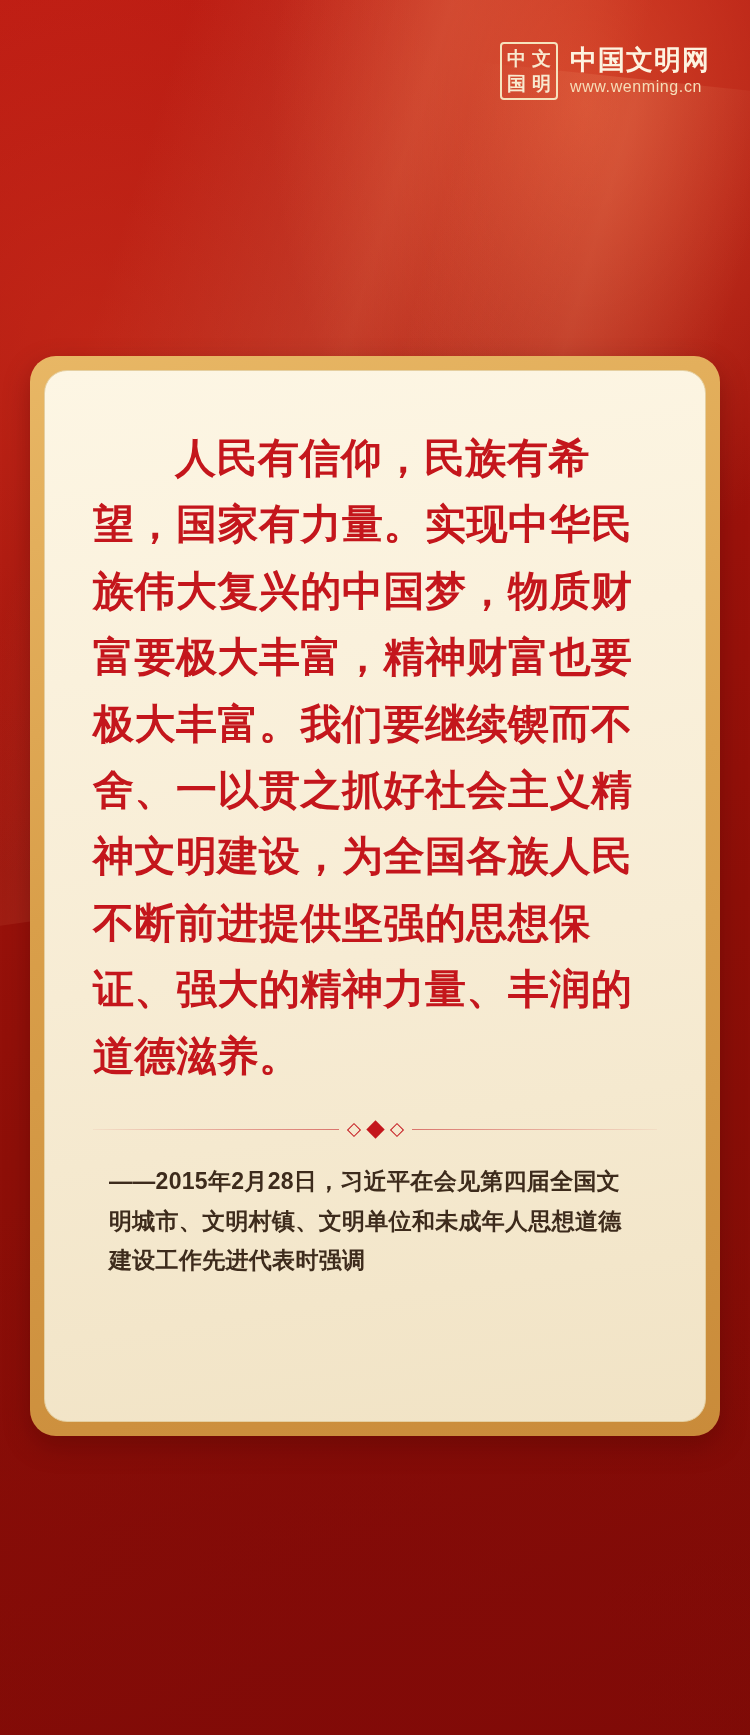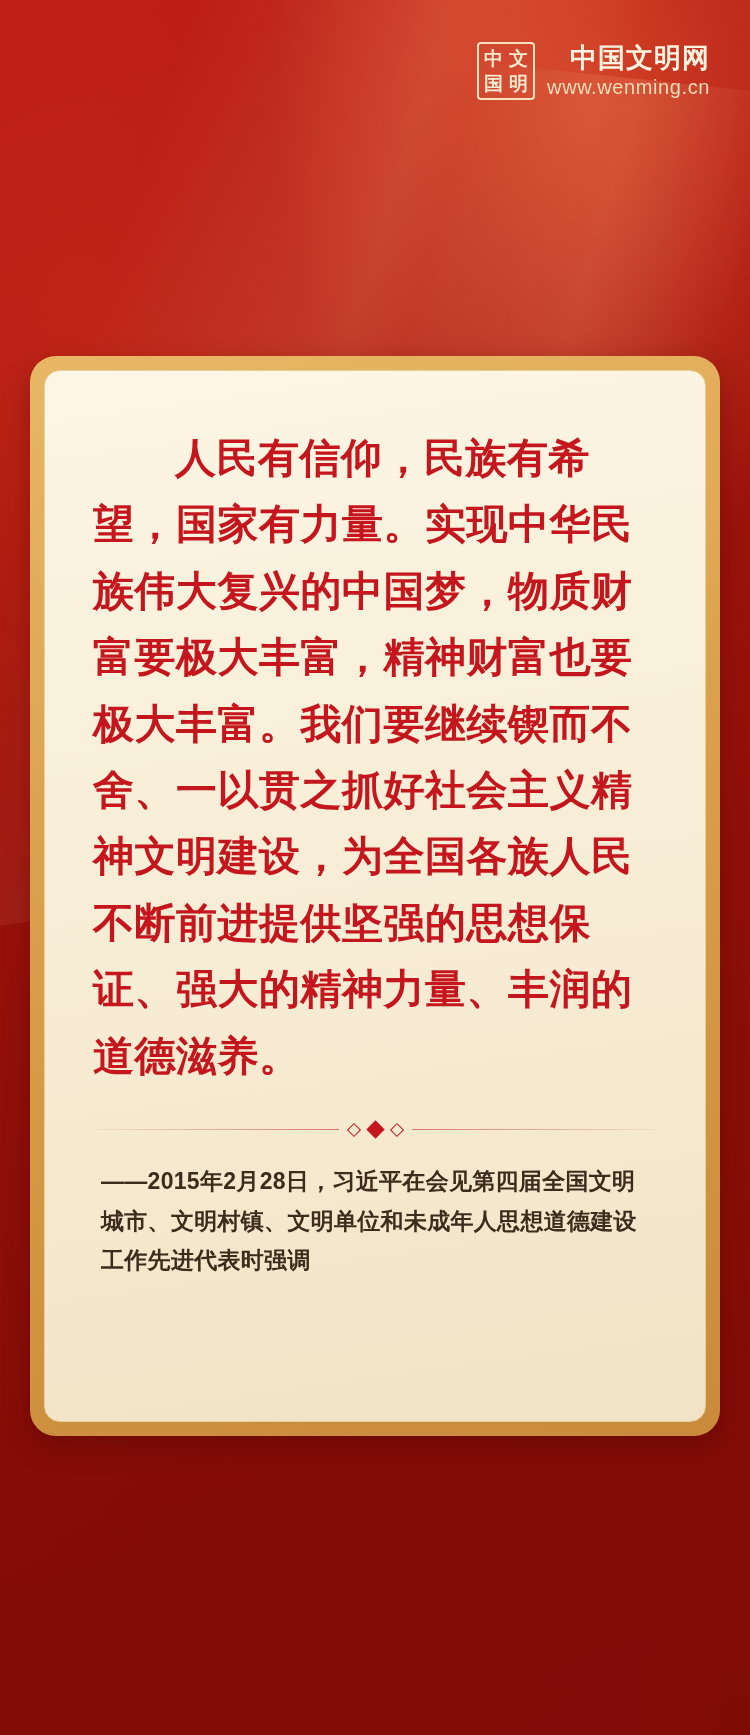--- a/index.html
+++ b/index.html
@@ -83,21 +83,21 @@
   .brand-name {
     color: #fdf3e0;
     font-size: 27px;
     font-weight: bold;
     letter-spacing: 1px;
     line-height: 1;
     text-align: right;
   }
   .brand-url {
     color: #f6ddb8;
-    font-size: 20px;
+    font-size: 16px;
     letter-spacing: 0.6px;
     line-height: 1;
   }
 
   
   .headline {
     position: absolute;
     top: 150px;
     left: 68px;
     right: 60px;
@@ -124,21 +124,21 @@
     border-radius: 26px;
     background: linear-gradient(165deg, #e8b765 0%, #d99f4a 45%, #c98b3a 100%);
     padding: 14px;
     box-shadow: 0 10px 26px rgba(70, 5, 3, 0.35);
     z-index: 4;
   }
   .card-inner {
     width: 100%;
     height: 100%;
     box-sizing: border-box;
-    border-radius: 16px;
+    border-radius: 23px;
     background: linear-gradient(172deg, #fdf6e4 0%, #f7ecd4 55%, #f1e3c5 100%);
     border: 1px solid #e5cfa0;
     padding: 54px 48px 40px 48px;
     position: relative;
     overflow: hidden;
   }
   .quote-text {
     font-family: "DejaVu Serif", "Liberation Serif", serif;
     font-weight: bold;
     color: #c4161c;
@@ -178,21 +178,21 @@
     background: none;
     border: 1.5px solid #c4161c;
   }
 
   .attribution {
     font-family: "Liberation Sans", "DejaVu Sans", sans-serif;
     color: #3d2b1c;
     font-size: 23px;
     line-height: 1.72;
     font-weight: bold;
-    margin: 8px;
+    margin: 16px;
     letter-spacing: 0.3px;
   }
 </style>
 </head>
 <body>
 
 <div class="poster">
 
   <div class="brand">
     <div class="seal">

